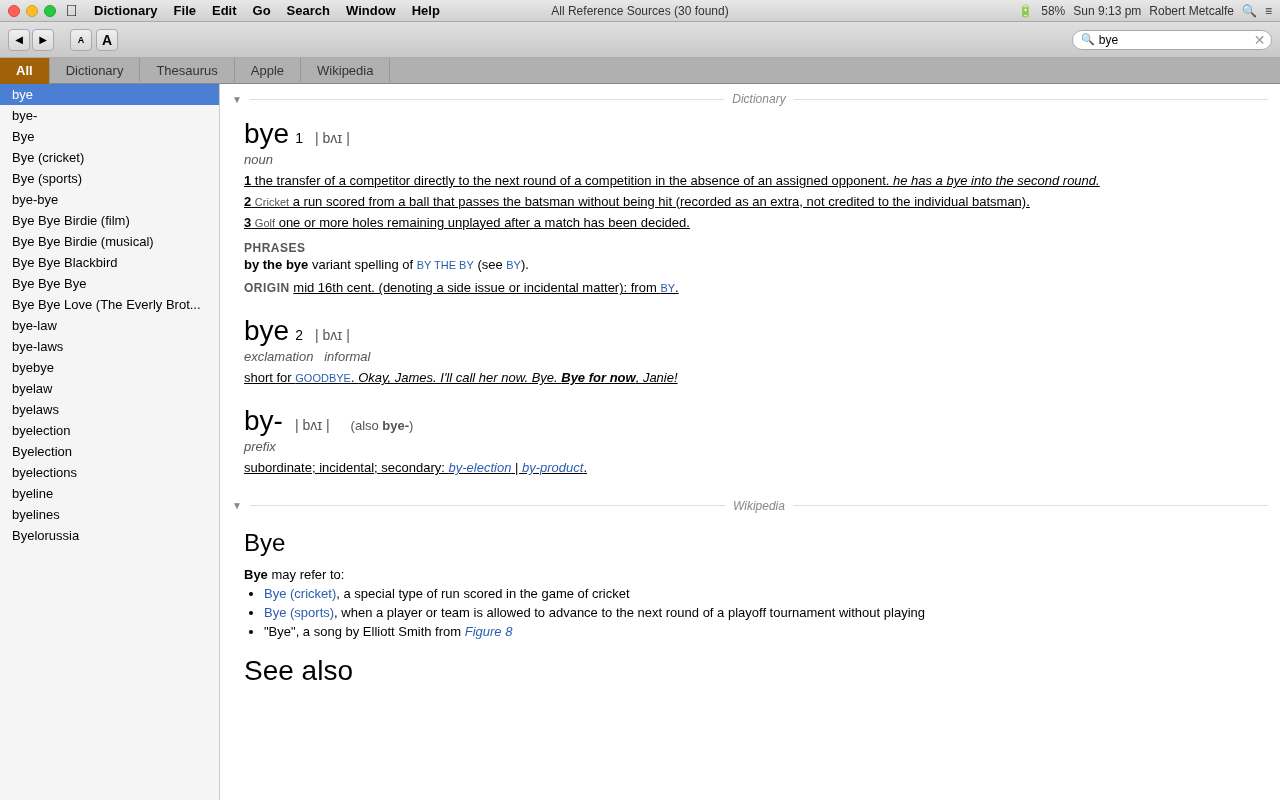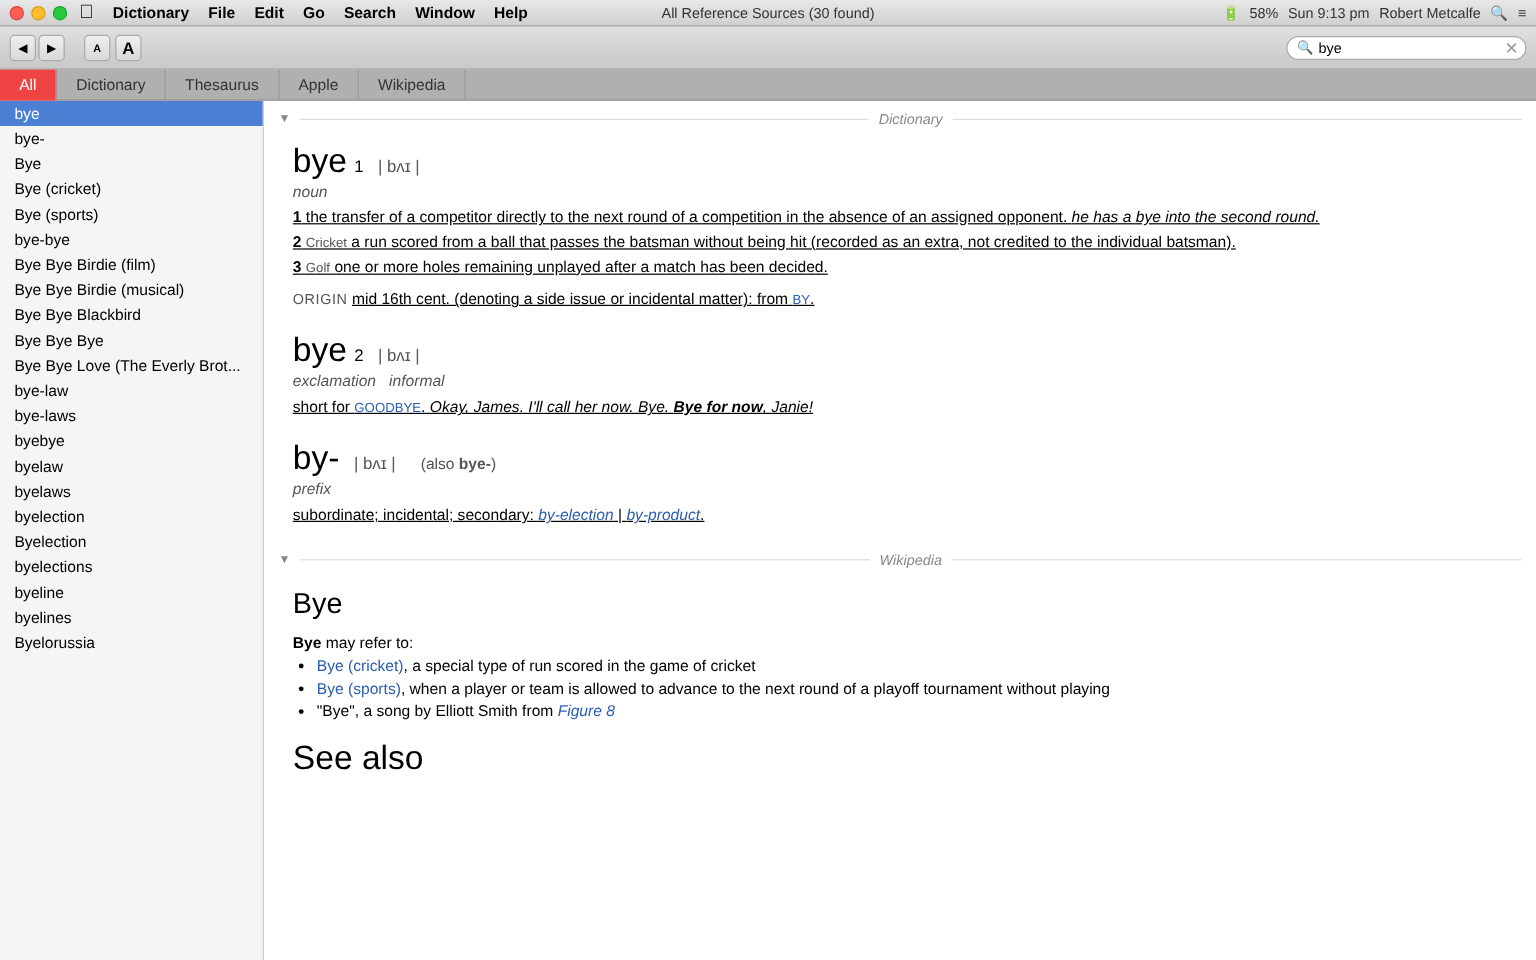--- a/index.html
+++ b/index.html
@@ -115,23 +115,23 @@
       padding: 2px 16px;
       font-size: 13px;
       cursor: pointer;
       color: #333;
       height: 26px;
       display: flex;
       align-items: center;
       border-right: 1px solid #999;
     }
     .filter-tab.active {
-      background: #ef4444;
+      background: #a16207;
       color: white;
-      font-weight: 400;
+      font-weight: 700;
     }
     .filter-tab:first-child { border-left: none; }
 
     
     .main-layout {
       display: flex;
       height: calc(800px - 22px - 36px - 26px);
     }
 
     
@@ -238,21 +238,21 @@
     .phrases-content {
       font-size: 13px;
       margin-top: 2px;
     }
     .small-caps {
       font-variant: small-caps;
       color: #2a5db0;
       font-size: 11px;
     }
     .origin-header {
-      font-weight: normal;
+      font-weight: bold;
       font-size: 12px;
       color: #555;
       text-transform: uppercase;
       letter-spacing: 0.5px;
       margin-top: 6px;
     }
     .link-blue { color: #2a5db0; text-decoration: none; }
 
     
     .wiki-title { font-size: 24px; font-weight: 400; margin-top: 4px; margin-bottom: 8px; }
@@ -367,20 +367,26 @@
         <sup class="entry-superscript">1</sup>
         <span class="entry-pronunciation">| bʌɪ |</span>
       </div>
       <div class="entry-pos">noun</div>
       <div class="entry-definition">
         <span class="entry-number">1</span> the transfer of a competitor directly to the next round of a competition in the absence of an assigned opponent.
         <span class="entry-example">he has a bye into the second round.</span><br>
         <span class="entry-number">2</span> <span class="entry-label">Cricket</span> a run scored from a ball that passes the batsman without being hit (recorded as an extra, not credited to the individual batsman).<br>
         <span class="entry-number">3</span> <span class="entry-label">Golf</span> one or more holes remaining unplayed after a match has been decided.
       </div>
+      <div style="margin-top:8px;">
+        <div class="phrases-header">PHRASES</div>
+        <div class="phrases-content">
+          <strong>by the bye</strong> variant spelling of <span class="small-caps">BY THE BY</span> (see <span class="small-caps">BY</span>).
+        </div>
+      </div>
       <div style="margin-top:6px;">
         <span class="origin-header">ORIGIN</span>
         <span class="entry-definition"> mid 16th cent. (denoting a side issue or incidental matter): from <span class="small-caps">BY</span>.</span>
       </div>
     </div>
 
     <div class="entry-block">
       <div class="word-line">
         <span class="entry-word">bye</span>
         <sup class="entry-superscript">2</sup>

